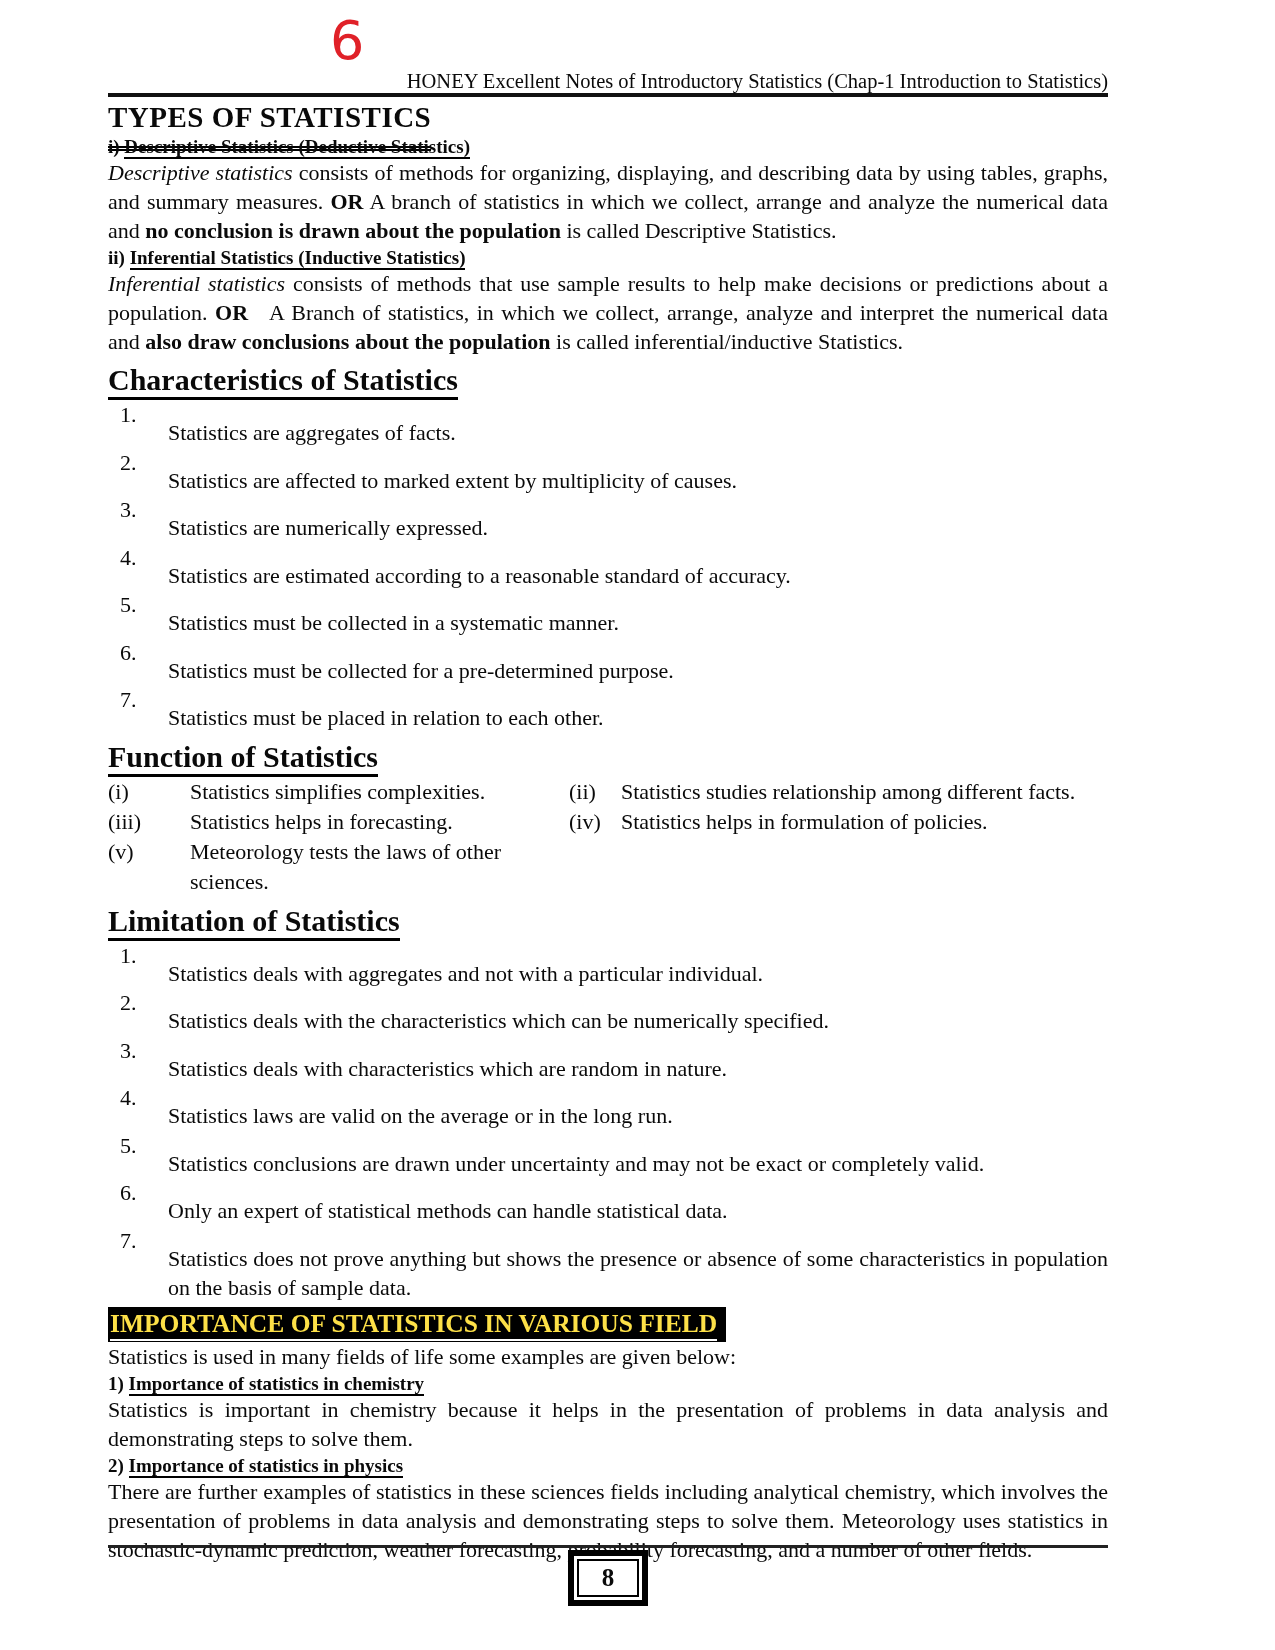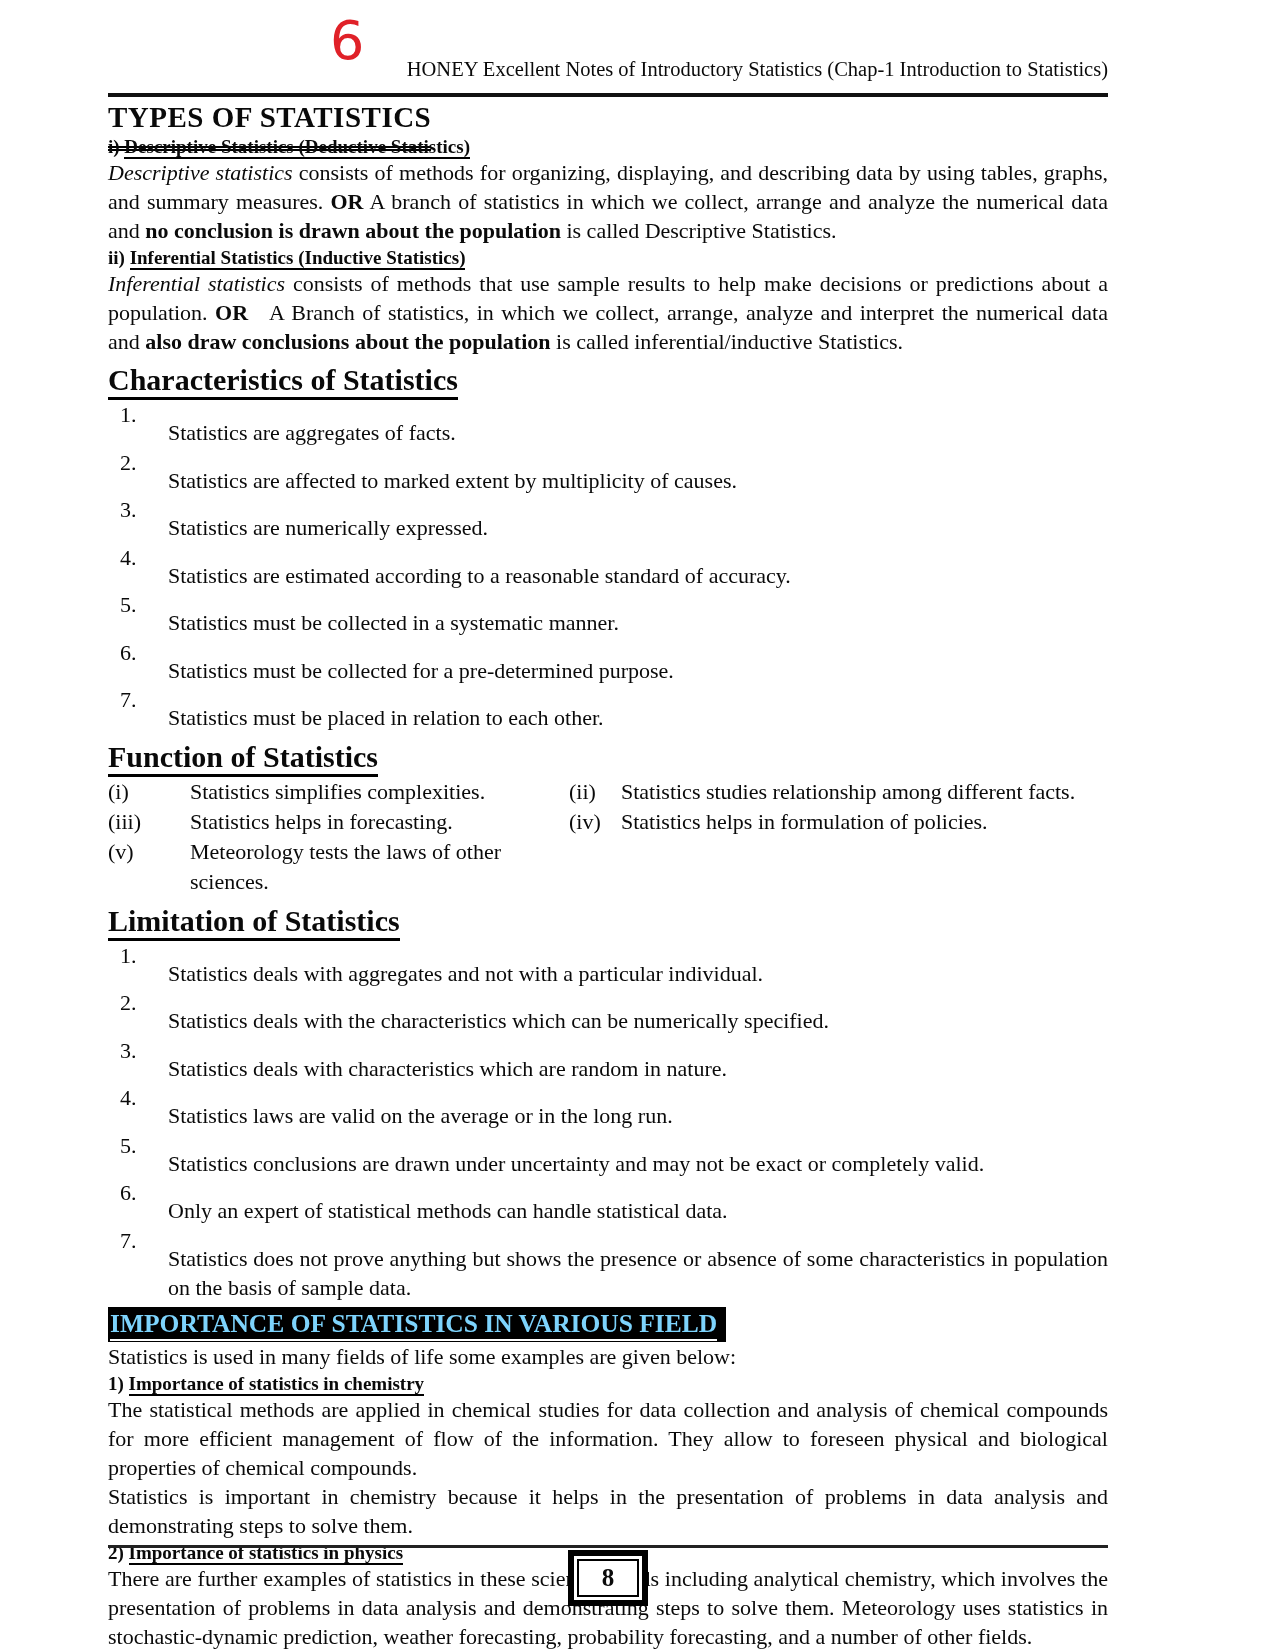--- a/index.html
+++ b/index.html
@@ -4,21 +4,21 @@
 <style>
   * { margin:0; padding:0; box-sizing:border-box; }
   html,body { background:#ffffff; }
   body { font-family:"Liberation Serif", serif; color:#0a0a0a; }
   .page { position:relative; width:1275px; height:1650px; background:#ffffff; overflow:hidden; }
   .content { position:absolute; left:108px; top:0; width:1000px; }
 
   
   .header { position:relative; height:97px; border-bottom:4px solid #111; }
   .page-index { position:absolute; left:222px; top:14px; font-family:"DejaVu Sans", sans-serif; font-size:54px; line-height:1; font-weight:400; }
-  .header-title { position:absolute; right:0; bottom:12px; font-size:20.5px; }
+  .header-title { position:absolute; right:0; bottom:0; font-size:20.5px; }
 
   
   .h1 { margin-top:4px; font-size:29px; font-weight:bold; letter-spacing:0.5px; }
   .h1 > span { border-bottom:5px double #000; padding-bottom:13px; }
   .h2 { margin-top:7px; margin-bottom:3px; font-size:30px; font-weight:bold; }
   .h2 > span { border-bottom:3px solid #000; padding-bottom:1px; }
   .sub-heading { margin-top:2px; font-size:19px; font-weight:bold; }
   .sub-heading .underlined { border-bottom:2px solid #000; padding-bottom:0px; }
 
   
@@ -31,21 +31,21 @@
   
   .num-list { margin:1px 0 0 0; }
   .li { display:flex; font-size:22px; line-height:29.5px; }
   .li-num { margin-left:12px; width:48px; flex:0 0 48px; }
   .li-text { flex:1; text-align:justify;margin-top:18px; }
 
   
   .fn-grid { display:grid; grid-template-columns:82px 379px 52px 1fr; font-size:22px; line-height:30px; margin-top:1px; }
 
   
-  .banner { display:inline-block; background:#000; color:#7dd3fc; font-weight:bold; font-size:25.5px; line-height:30px; padding:2px 9px 3px 2px; margin-top:4px; }
+  .banner { display:inline-block; background:#000; color:#fde047; font-weight:bold; font-size:25.5px; line-height:30px; padding:2px 9px 3px 2px; margin-top:4px; }
   .banner > span { border-bottom:2px solid #fff; padding-bottom:1px; }
 
   
   .footer { position:absolute; left:108px; top:1545px; width:1000px; border-top:3px solid #222; }
   .page-num-box { width:80px; margin:2px auto 0 auto; border:6px solid #000; padding:3px; background:#fff; }
   .page-num-inner { border:2px solid #000; text-align:center; font-size:25px; font-weight:bold; line-height:34px; }
 </style>
 </head>
 <body>
 
@@ -163,21 +163,20 @@
       <div class="banner">
         <span>IMPORTANCE OF STATISTICS IN VARIOUS FIELD</span>
       </div>
     </div>
     <div class="plain-line">Statistics is used in many fields of life some examples are given below:</div>
 
     <div class="sub-heading">
       <span>1)</span>
       <span class="underlined">Importance of statistics in chemistry</span>
     </div>
-    <div class="para">The statistical methods are applied in chemical studies for data collection and analysis of chemical compounds for more efficient management of flow of the information. They allow to foreseen physical and biological properties of chemical compounds.</div>
     <div class="para">Statistics is important in chemistry because it helps in the presentation of problems in data analysis and demonstrating steps to solve them.</div>
 
     <div class="sub-heading">
       <span>2)</span>
       <span class="underlined">Importance of statistics in physics</span>
     </div>
     <div class="para">There are further examples of statistics in these sciences fields including analytical chemistry, which involves the presentation of problems in data analysis and demonstrating steps to solve them. Meteorology uses statistics in stochastic-dynamic prediction, weather forecasting, probability forecasting, and a number of other fields.</div>
 
   </div>
 

